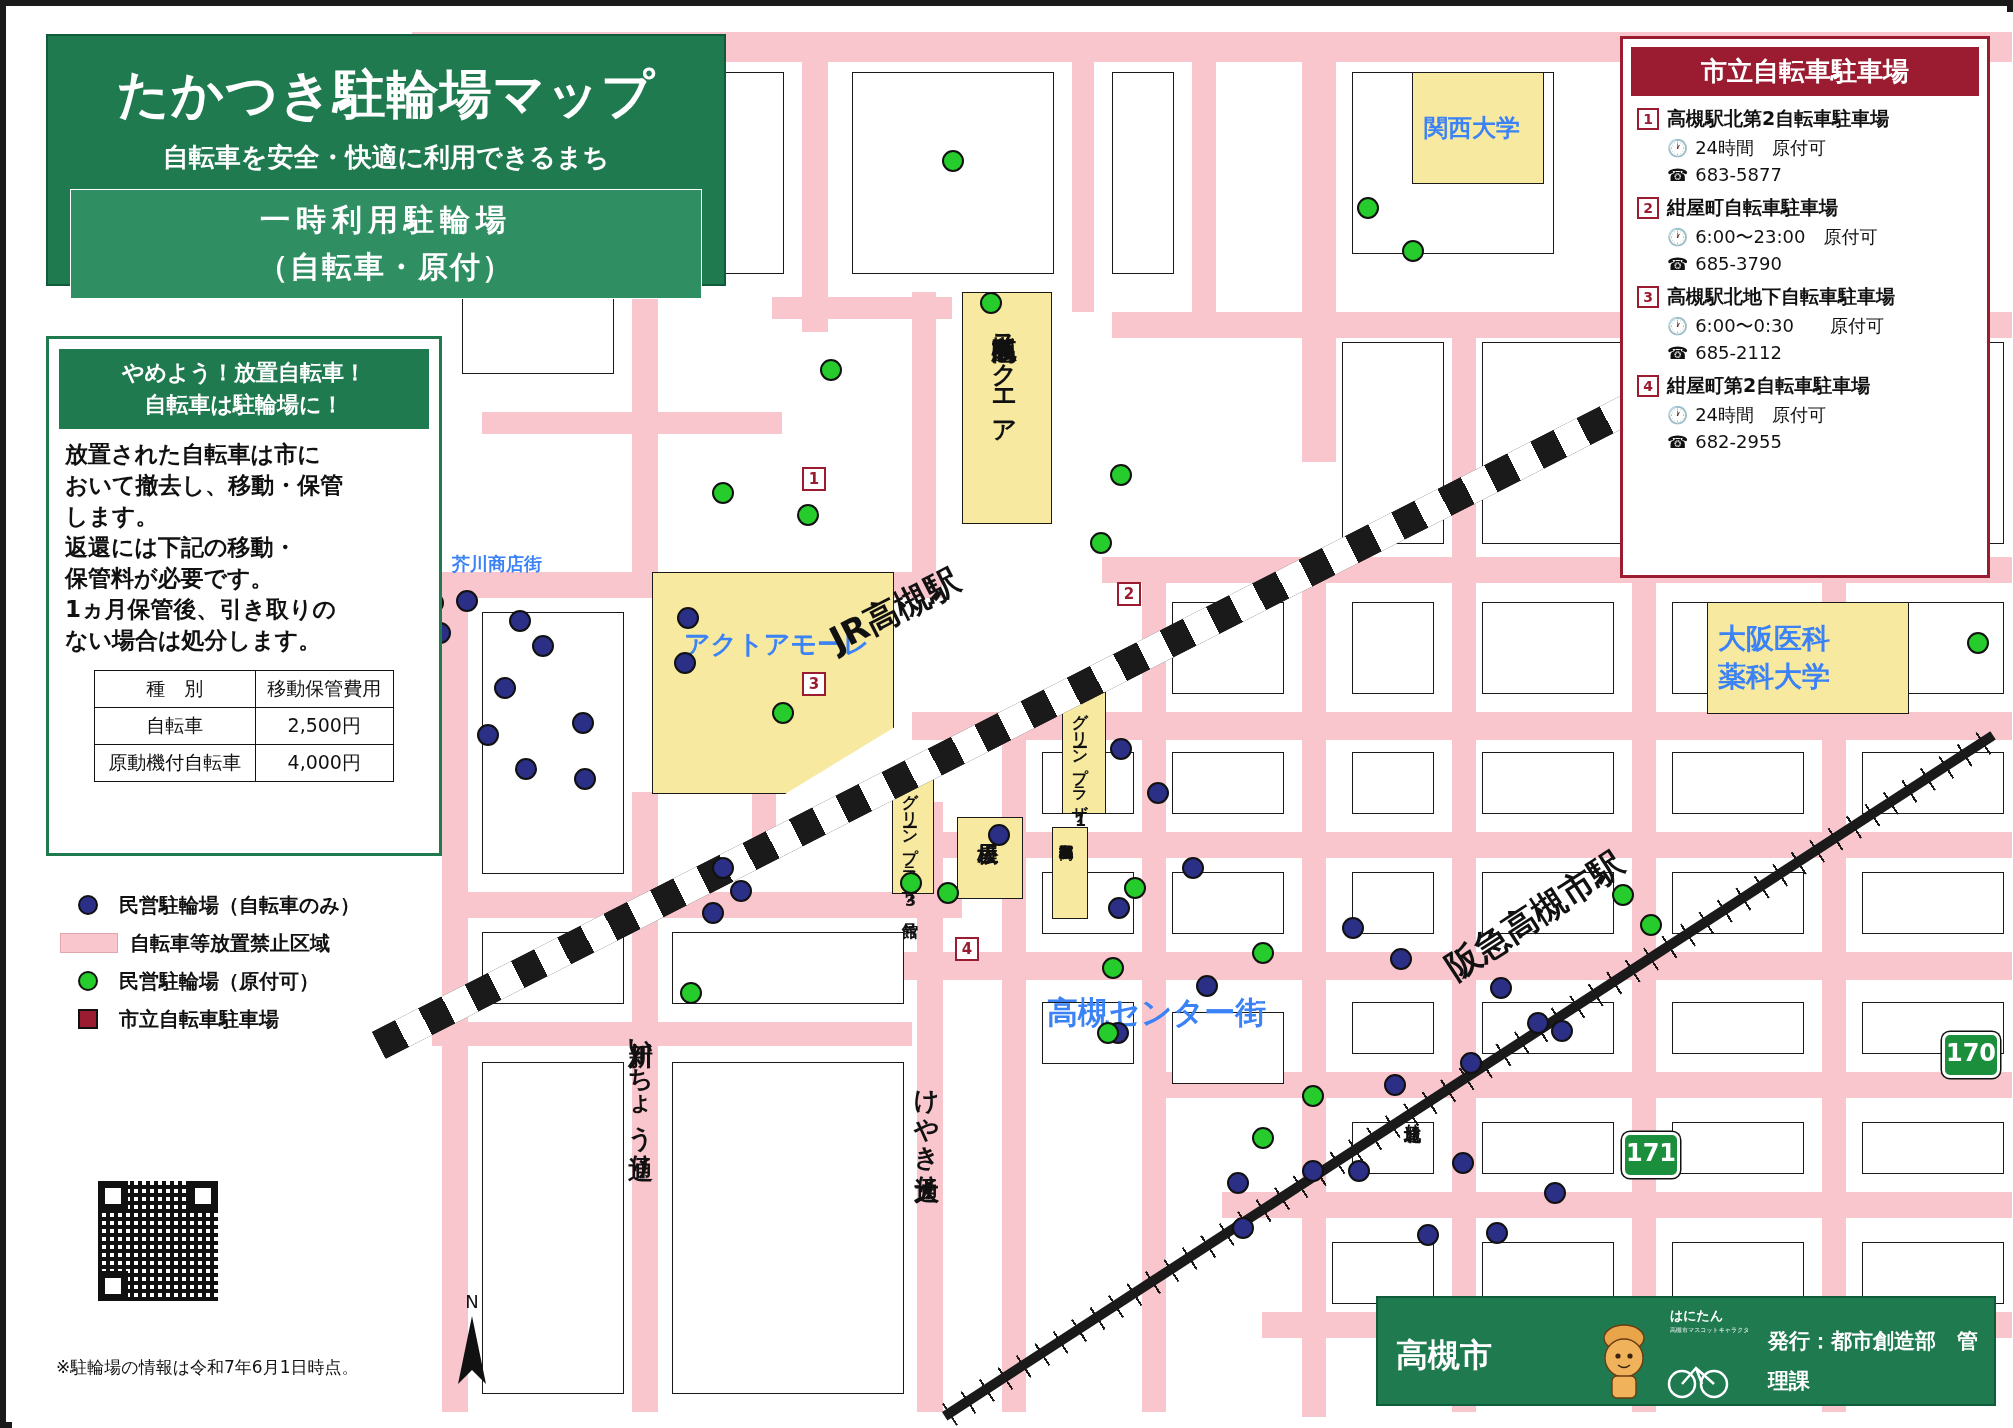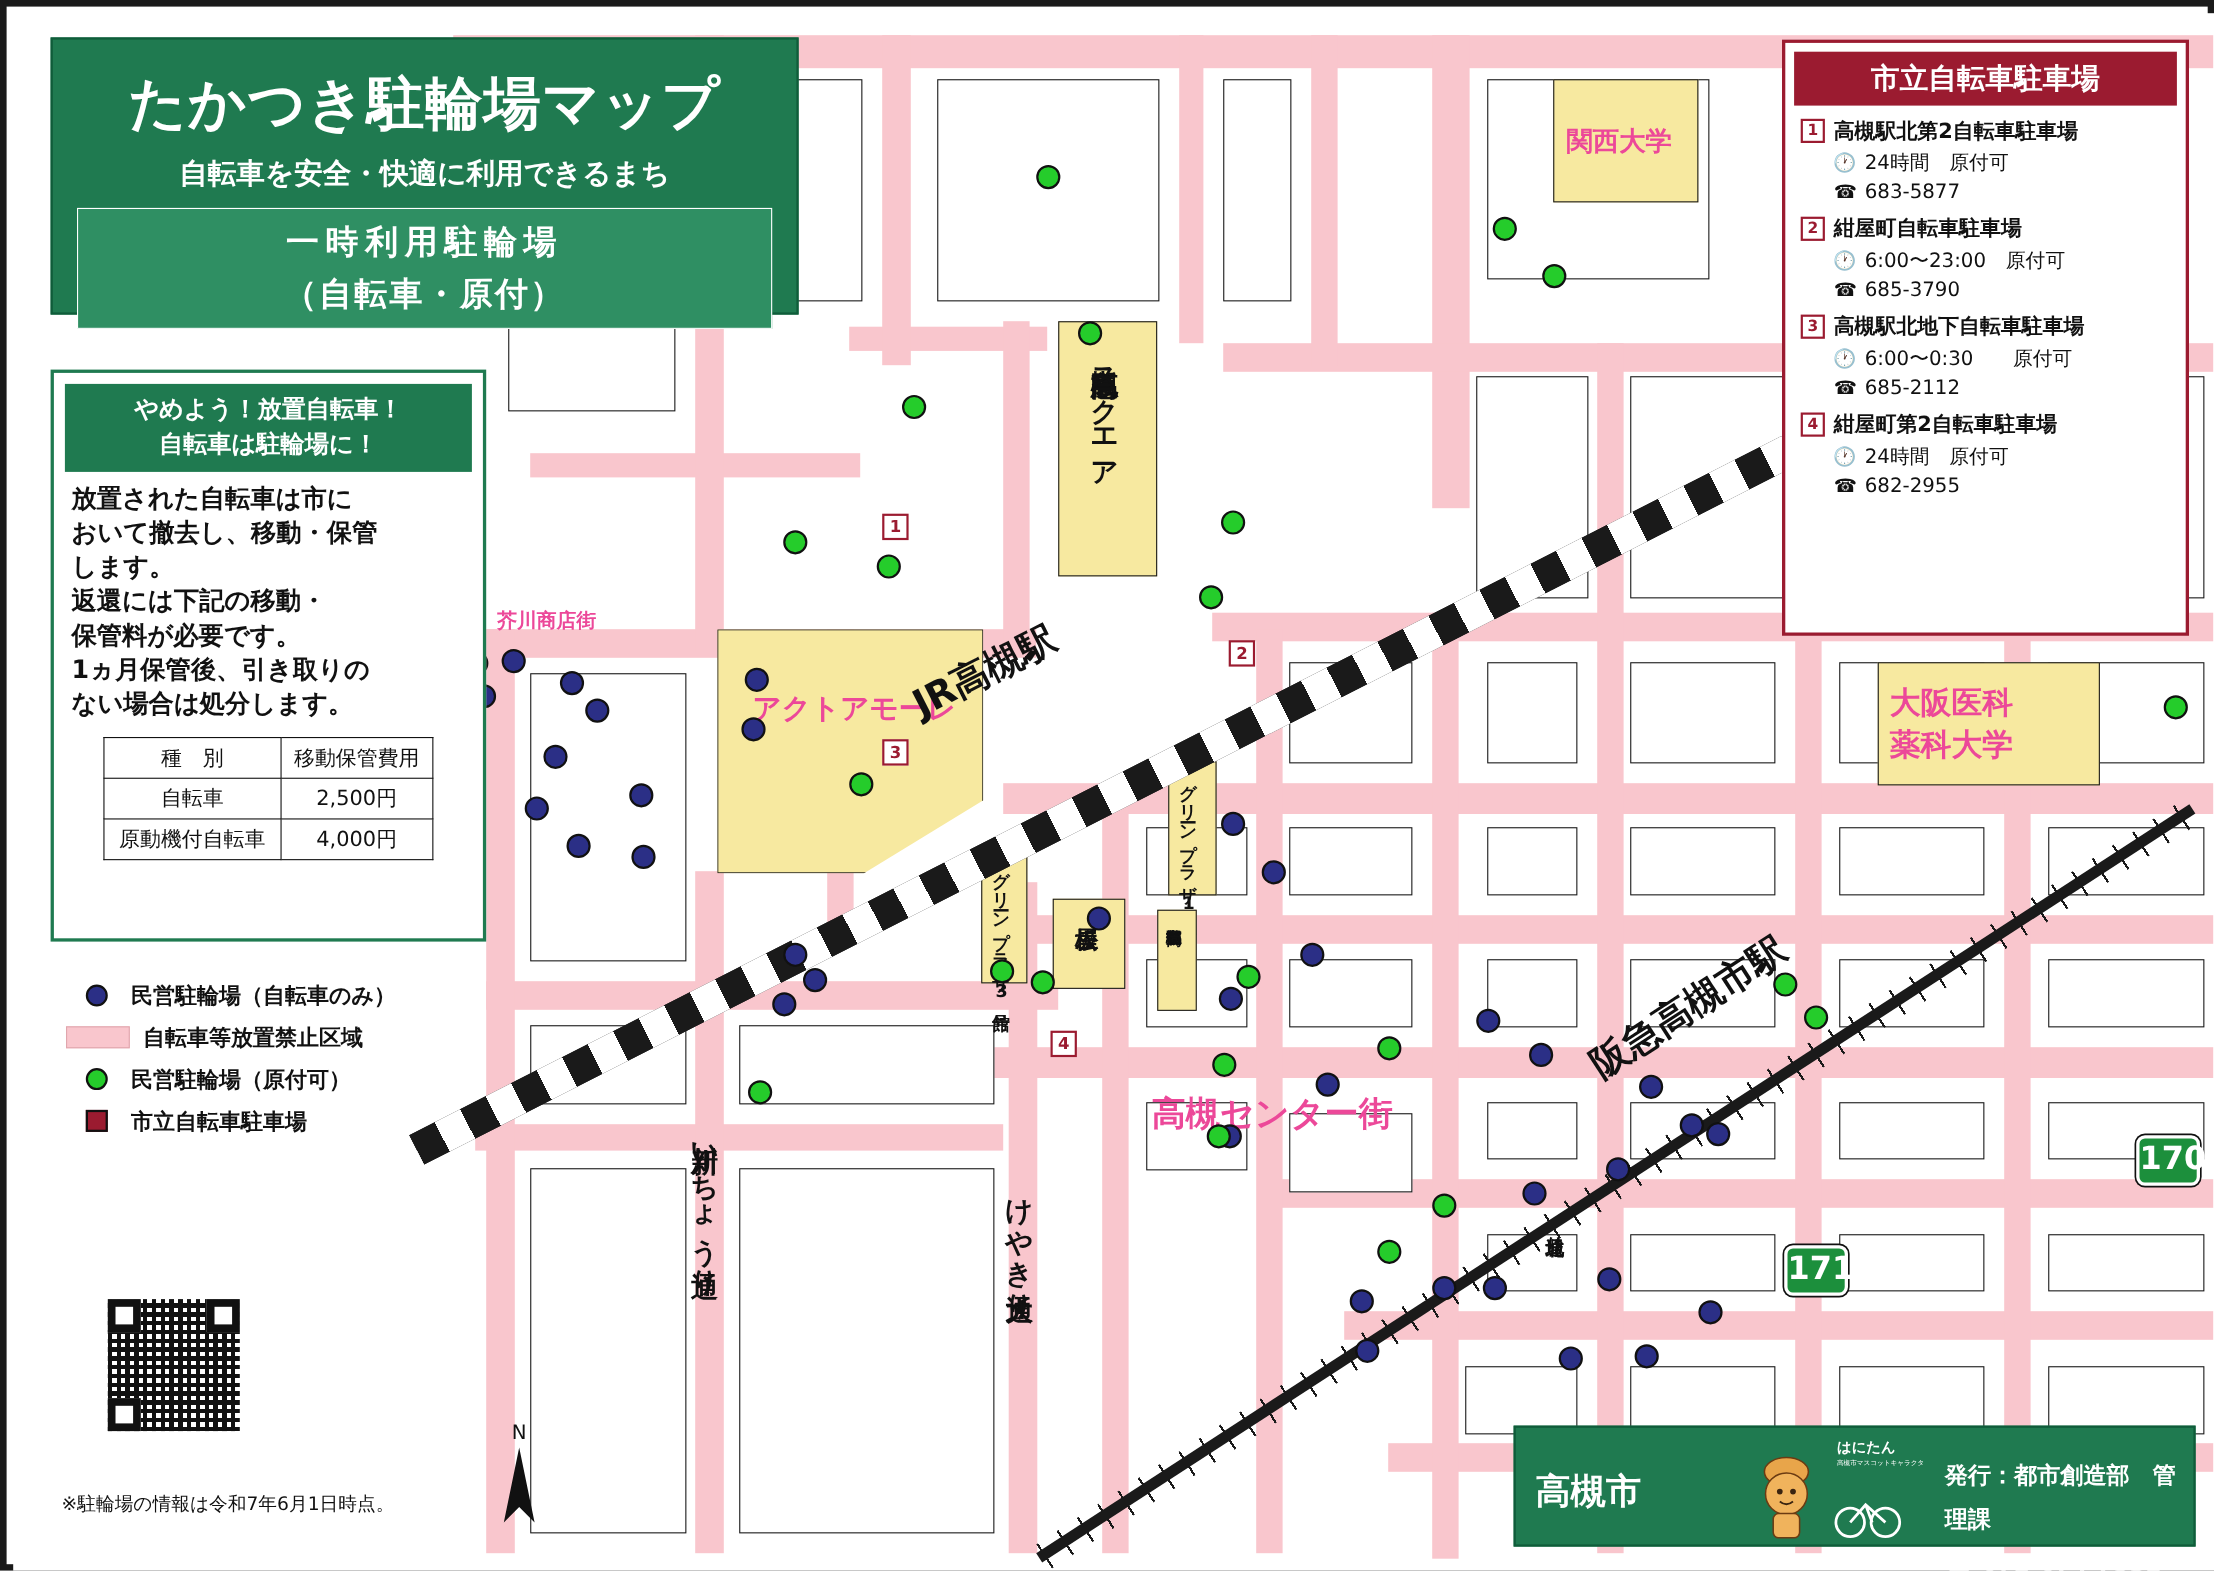--- a/index.html
+++ b/index.html
@@ -58,24 +58,24 @@
   .ci2{font-size:18px;color:#111;margin:4px 0 0 30px;display:flex;align-items:center;}
   .ci2 .g{margin-right:7px;font-size:17px;}
 
   
   .footer{position:absolute;left:1370px;top:1290px;width:620px;height:110px;background:#1f7a50;border:2px solid #0f5c3a;box-sizing:border-box;}
   .fcity{position:absolute;left:18px;top:36px;color:#fff;font-size:32px;font-weight:bold;}
   .fmascot{position:absolute;left:200px;top:8px;width:170px;height:96px;}
   .fright{position:absolute;left:390px;top:24px;color:#fff;font-size:21px;font-weight:bold;line-height:1.9;}
 
   
-  .mlabel{position:absolute;color:#ec4899;font-weight:bold;}
+  .mlabel{position:absolute;color:#3b82f6;font-weight:bold;}
   .vlabel{position:absolute;color:#111;font-weight:bold;writing-mode:vertical-rl;text-orientation:upright;}
   .routeshield{position:absolute;width:52px;height:40px;background:#1c8f3c;border:3px solid #fff;border-radius:8px;
-       color:#fff;font-size:29px;font-weight:bold;text-align:center;line-height:36px;box-shadow:0 0 0 1.5px #111;}
+       color:#fff;font-size:24px;font-weight:bold;text-align:center;line-height:36px;box-shadow:0 0 0 1.5px #111;}
   .compass{position:absolute;left:430px;top:1280px;width:60px;height:96px;}
   .statlabel{position:absolute;color:#111;font-weight:bold;font-size:34px;transform-origin:0 0;}
 </style>
 </head>
 <body>
 
 <div id="page">
 
   <div class="mapbg">
 

